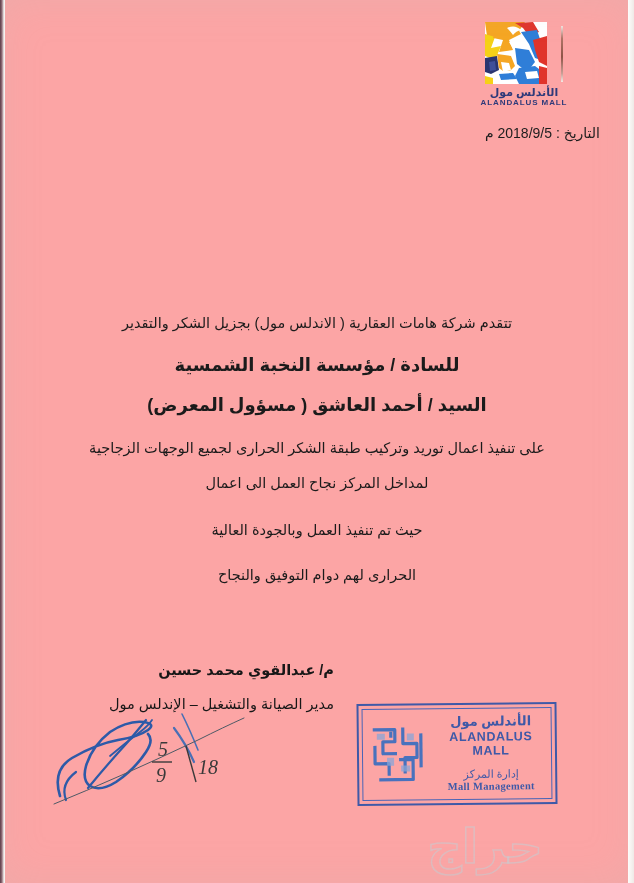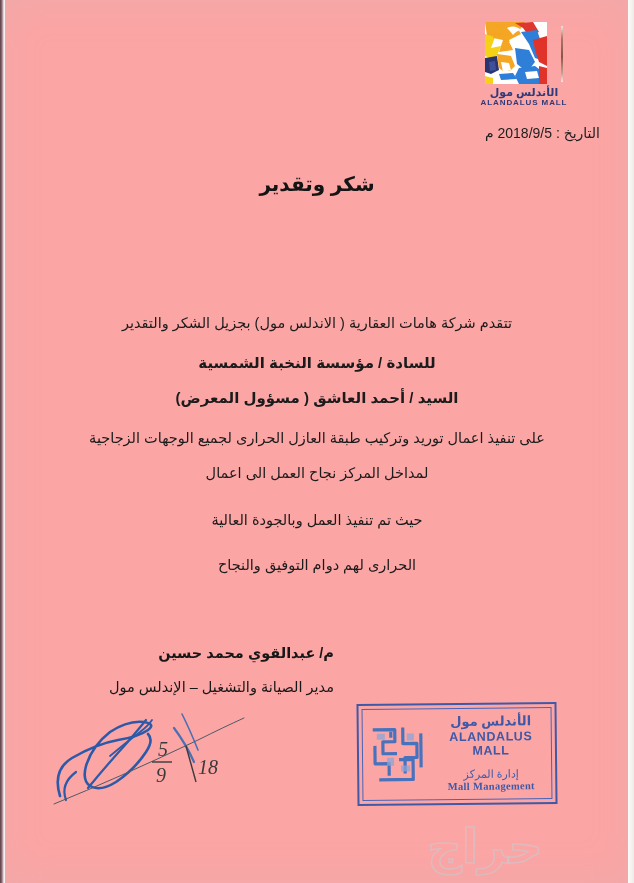--- a/index.html
+++ b/index.html
@@ -130,32 +130,32 @@
   }
   .para {
     font-size: 14.5px;
     line-height: 1.62;
     margin: 0 0 16px 0;
     text-align: center;
   }
   .para.tight { margin-bottom: 10px; }
   .para.bold {
     font-weight: bold;
-    font-size: 15px;
+    font-size: 18px;
   }
   .para.justified-block {
     text-align: center;
     line-height: 1.75;
   }
   .spacer-sm { height: 6px; }
 
   
   .sign-block {
     position: absolute;
-    top: 645px;
+    top: 662px;
     right: 300px;
     direction: rtl;
     text-align: right;
     color: #171717;
   }
   .sign-name {
     font-size: 14.5px;
     font-weight: bold;
     margin-bottom: 18px;
     white-space: nowrap;
@@ -285,27 +285,26 @@
     <div class="logo-word-ar">الأندلس مول</div>
     <div class="logo-word-en">ALANDALUS MALL</div>
   </div>
 
   <div class="date-line">
     <span class="label">التاريخ :</span>
     <span>2018/9/5</span>
     <span>م</span>
   </div>
 
-  <div class="doc-title">شكر وتقدير</div>
 
   <div class="body-block">
     <p class="para">تتقدم شركة هامات العقارية ( الاندلس مول) بجزيل الشكر والتقدير</p>
     <p class="para bold tight">للسادة  /  مؤسسة النخبة الشمسية</p>
     <p class="para bold">السيد / أحمد العاشق  ( مسؤول المعرض)</p>
-    <p class="para justified-block tight">على تنفيذ اعمال توريد وتركيب طبقة العازل الحرارى لجميع الوجهات الزجاجية</p>
+    <p class="para justified-block tight">على تنفيذ اعمال توريد وتركيب طبقة الشكر الحرارى لجميع الوجهات الزجاجية</p>
     <p class="para justified-block">لمداخل المركز نجاح العمل الى اعمال</p>
     <div class="spacer-sm"></div>
     <p class="para">حيث تم تنفيذ العمل وبالجودة العالية</p>
     <div class="spacer-sm"></div>
     <p class="para">الحرارى لهم دوام التوفيق والنجاح</p>
   </div>
 
   <div class="sign-block">
     <div class="sign-name">م/ عبدالقوي محمد حسين</div>
     <div class="sign-role">مدير الصيانة والتشغيل – الإندلس مول</div>

